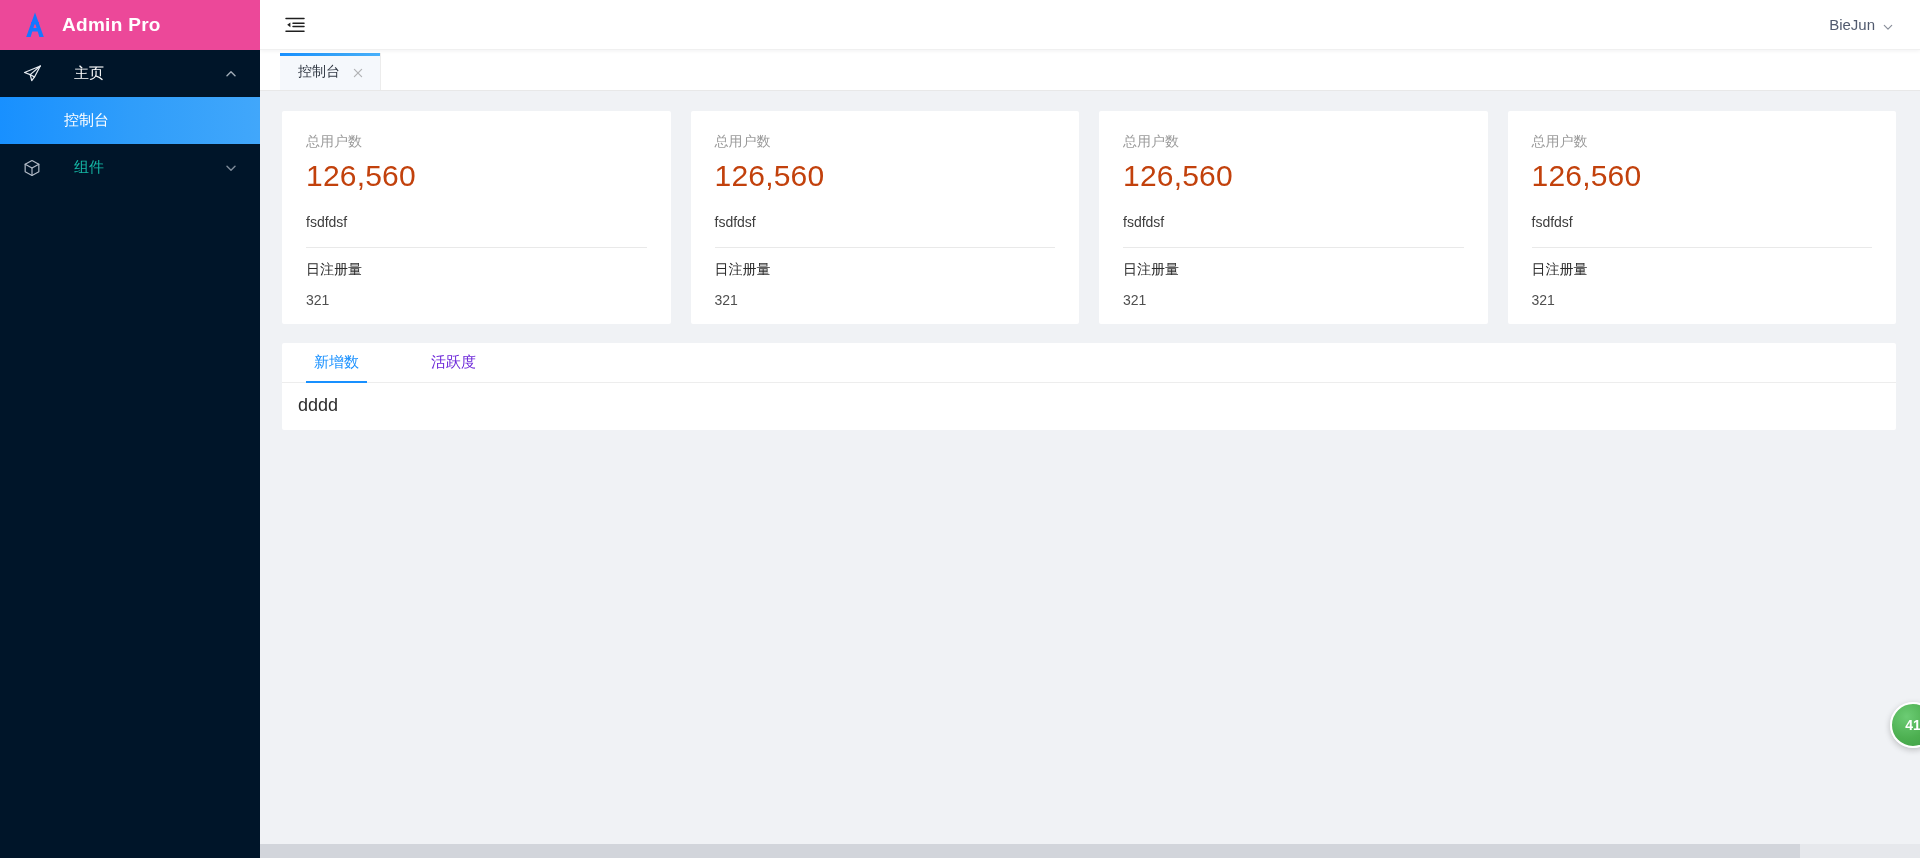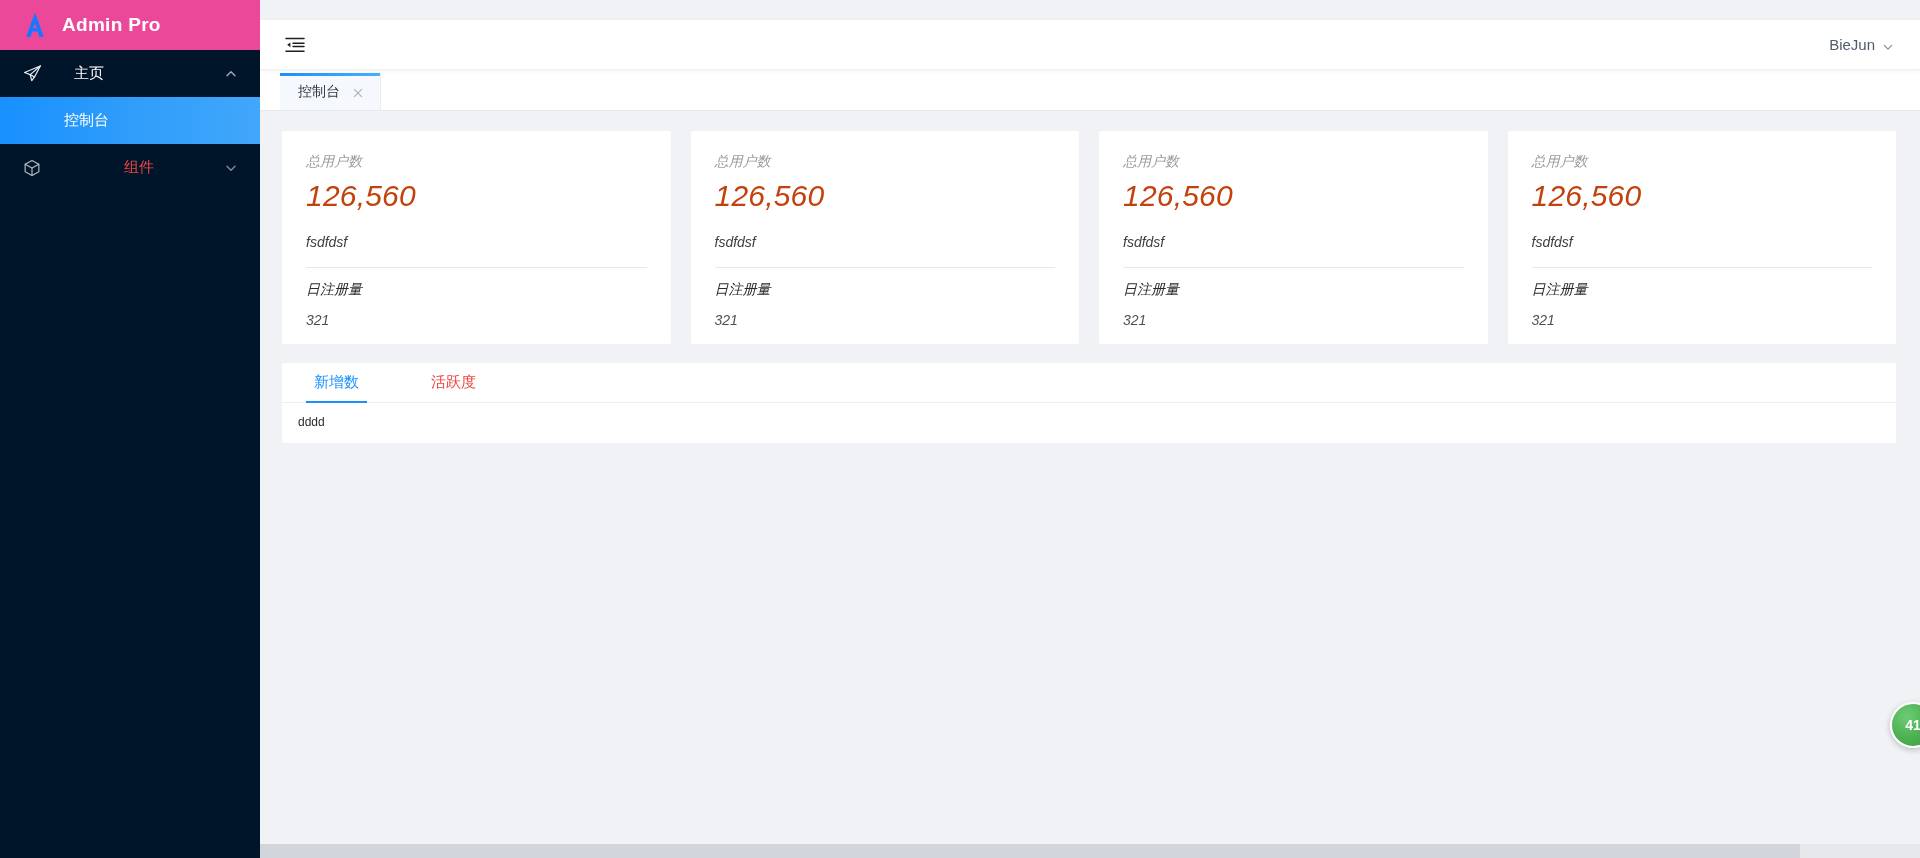--- a/index.html
+++ b/index.html
@@ -46,21 +46,21 @@
     gap: 20px;
   }
   .menu-item .mi-icon {
     width: 20px; height: 20px;
     flex: 0 0 20px;
     margin-right: 12px;
     display: flex; align-items: center; justify-content: center;
   }
   .menu-item .mi-icon svg { display:block; }
   .menu-item .mi-label { flex: 1 1 auto; white-space: nowrap; color:#ffffff; }
-  .menu-item.dim .mi-label { color: #ef4444; text-align: center; }
+  .menu-item.dim .mi-label { color: #14b8a6; }
   .menu-item .mi-arrow { width: 14px; height: 14px; flex: 0 0 14px; opacity:.75; }
   .menu-item .mi-arrow svg { display:block; }
 
   .submenu { background: #000c17; }
   .submenu-item {
     height: 47px;
     display: flex; align-items: center;
     padding-left: 64px;
     font-size: 15px;
     color: #c9d0da;
@@ -82,21 +82,21 @@
     position: relative;
   }
   .topbar {
     height: 50px;
     flex: 0 0 50px;
     background: #ffffff;
     display: flex; align-items: center;
     padding: 0 24px 0 22px;
     border-bottom: 1px solid #f0f0f0;
     box-shadow: 0 1px 4px rgba(0,21,41,.06);
-    position: relative; z-index: 3; margin-top: 20px;
+    position: relative; z-index: 3;
   }
   .fold-btn {
     width: 26px; height: 26px;
     display: flex; align-items: center; justify-content: center;
     cursor: pointer;
     color: #222;
   }
   .fold-btn svg { display:block; }
   .topbar-spacer { flex: 1 1 auto; }
   .user-box {
@@ -146,21 +146,20 @@
   .content {
     flex: 1 1 auto;
     overflow: hidden;
     padding: 20px 24px 0 22px;
     position: relative;
   }
   .cards-row {
     display: flex;
     gap: 20px;
     margin-bottom: 19px;
-    font-style: italic;
   }
   .stat-card {
     flex: 1 1 0;
     background: #ffffff;
     border-radius: 2px;
     padding: 22px 24px 16px 24px;
     min-width: 0;
   }
   .sc-title {
     font-size: 14px;
@@ -209,33 +208,33 @@
     height: 40px;
     padding-left: 16px;
     border-bottom: 1px solid #ededed;
     gap: 40px;
   }
   .panel-tab {
     height: 40px;
     display: flex; align-items: center;
     padding: 0 16px;
     font-size: 15px;
-    color: #ef4444;
+    color: #6d28d9;
     cursor: pointer;
     position: relative;
   }
   .panel-tab.active { color: #1890ff; }
   .panel-tab.active::after {
     content: "";
     position: absolute; left: 8px; right: 8px; bottom: -1px;
     height: 2px; background: #1890ff;
   }
   .panel-body {
     padding: 12px 16px 14px 16px;
-    font-size: 12px;
+    font-size: 18px;
     color: #2b2b2b;
     min-height: 26px;
   }
 
   
   .float-badge {
     position: absolute;
     right: -16px;
     top: 702px;
     width: 46px; height: 46px;

